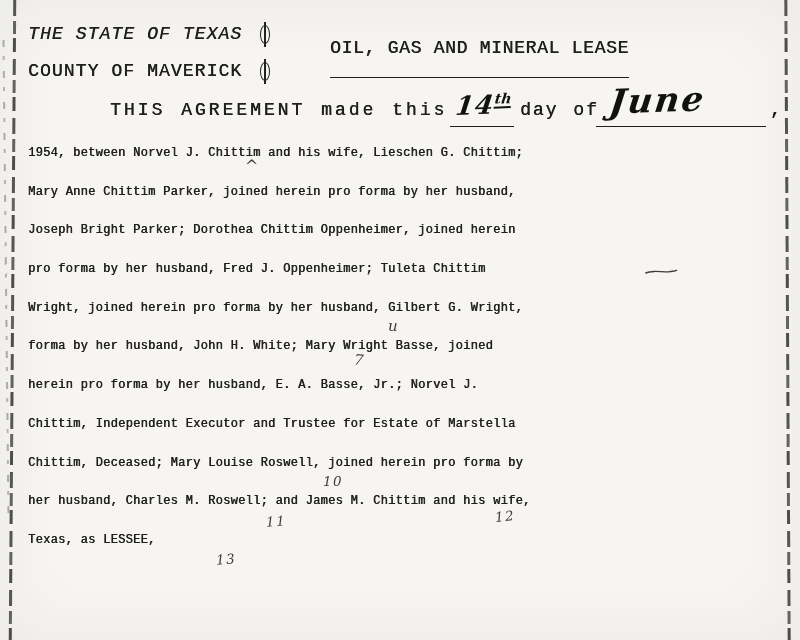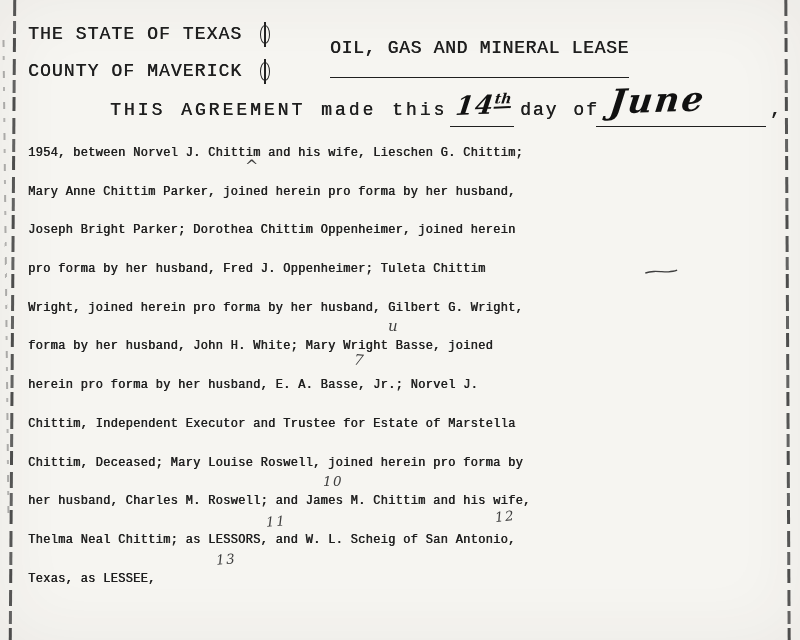--- a/index.html
+++ b/index.html
@@ -87,21 +87,21 @@
 </style>
 </head>
 <body>
 
 <div class="page">
 
   <div class="edge edge-left"></div>
   <div class="edge-left2"></div>
   <div class="edge edge-right"></div>
 
-  <div class="typed" style="left:28px;top:24px;letter-spacing:1.1px;">THE STATE OF TEXAS</div>
+  <div class="typed" style="left:28px;top:24px;letter-spacing:1.1px;font-style:italic;">THE STATE OF TEXAS</div>
   <span class="sect" style="left:260px;top:25px;"></span>
 
   <div class="typed" style="left:28px;top:61px;letter-spacing:1.1px;font-family:Liberation Mono, monospace;">COUNTY OF MAVERICK</div>
   <span class="sect" style="left:260px;top:62px;"></span>
 
   <div class="typed title" style="left:330px;top:38px;">OIL, GAS AND MINERAL LEASE</div>
 
   <div class="typed opening-lead" style="left:110px;top:100px;font-family:Liberation Mono, monospace;">THIS AGREEMENT made this</div>
 
   <span class="blank" style="left:450px;top:100px;width:64px;">
@@ -120,21 +120,20 @@
     <div class="line">1954, between Norvel J. Chittim and his wife, Lieschen G. Chittim;</div>
     <div class="line">Mary Anne Chittim Parker, joined herein pro forma by her husband,</div>
     <div class="line">Joseph Bright Parker; Dorothea Chittim Oppenheimer, joined herein</div>
     <div class="line">pro forma by her husband, Fred J. Oppenheimer; Tuleta Chittim</div>
     <div class="line">Wright, joined herein pro forma by her husband, Gilbert G. Wright,</div>
     <div class="line">forma by her husband, John H. White; Mary Wright Basse, joined</div>
     <div class="line">herein pro forma by her husband, E. A. Basse, Jr.; Norvel J.</div>
     <div class="line">Chittim, Independent Executor and Trustee for Estate of Marstella</div>
     <div class="line">Chittim, Deceased; Mary Louise Roswell, joined herein pro forma by</div>
     <div class="line">her husband, Charles M. Roswell; and James M. Chittim and his wife,</div>
-    <div class="line">Thelma Neal Chittim; as LESSORS, and W. L. Scheig of San Antonio,</div>
     <div class="line">Texas, as LESSEE,</div>
   </div>
 
   <span class="pencil" style="left:245px;top:157px;font-size:16px;">^</span>
   <span class="pencil squiggle" style="left:644px;top:262px;">~</span>
   <span class="pencil" style="left:388px;top:317px;">u</span>
   <span class="pencil" style="left:354px;top:351px;transform:rotate(6deg);">7</span>
   <span class="pencil pencil-sm" style="left:323px;top:473px;">10</span>
   <span class="pencil pencil-sm" style="left:266px;top:513px;transform:rotate(-4deg);">11</span>
   <span class="pencil pencil-sm" style="left:495px;top:508px;transform:rotate(-6deg);">12</span>

